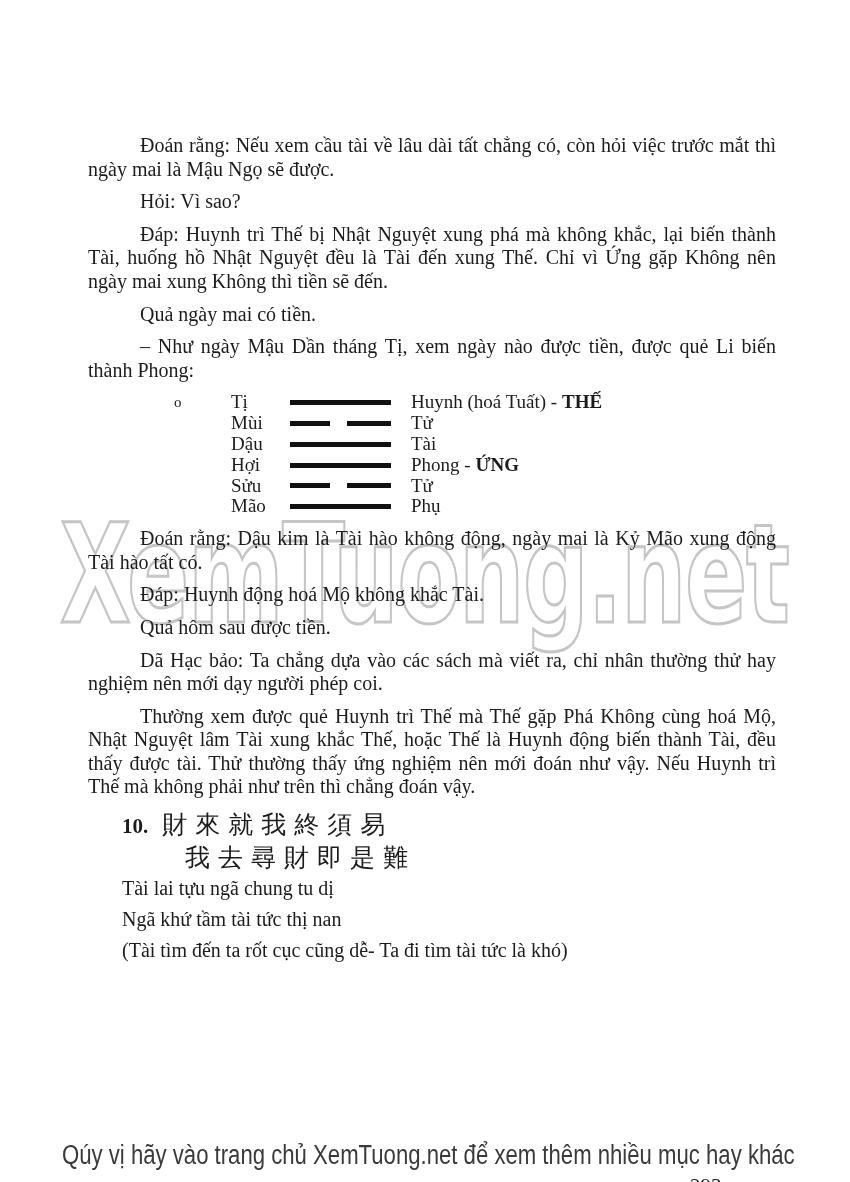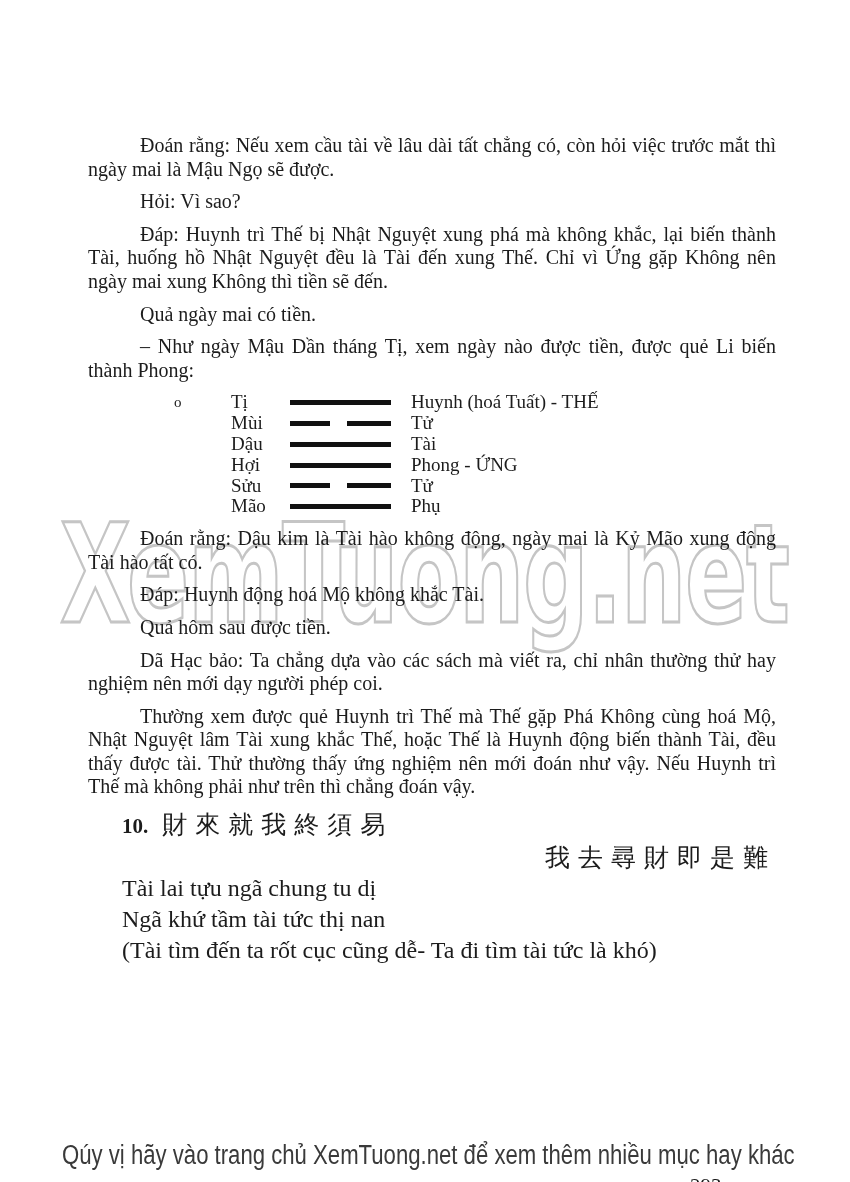--- a/index.html
+++ b/index.html
@@ -69,38 +69,38 @@
   .col-branch { flex: 0 0 59px; }
   .hexline {
     flex: 0 0 101px;
     height: 5px;
   }
   .hexline[data-linetype="solid"]  { background: #111; }
   .hexline[data-linetype="broken"] {
     background: linear-gradient(90deg, #111 0 40%, transparent 40% 56%, #111 56% 100%);
   }
   .col-label { margin-left: 20px; white-space: nowrap; }
-  .col-label .role { font-weight: normal; }
+  .col-label .role { font-weight: bold; }
 
   
   .verse { margin: 10px 0 6px 0; padding-left: 34px; }
   .verse-cn {
     font-size: 25px;
     line-height: 31px;
     letter-spacing: 8px;
     font-family: "Liberation Serif", "DejaVu Serif", serif;
   }
   .verse-cn .verse-num {
     font-weight: bold;
     letter-spacing: 0;
     margin-right: 14px;
     font-size: 21px;
   }
-  .verse-cn.indented { padding-left: 63px; text-align: right; }
-  .verse-vn { font-size: 24px; line-height: 31px; }
+  .verse-cn.indented { padding-left: 63px; }
+  .verse-vn { font-size: 20px; line-height: 31px; }
 
   
   .page-number {
     position: absolute;
     left: 690px; top: 1174px;
     z-index: 2;
     font-size: 21px;
   }
   .footer-banner {
     position: absolute;

